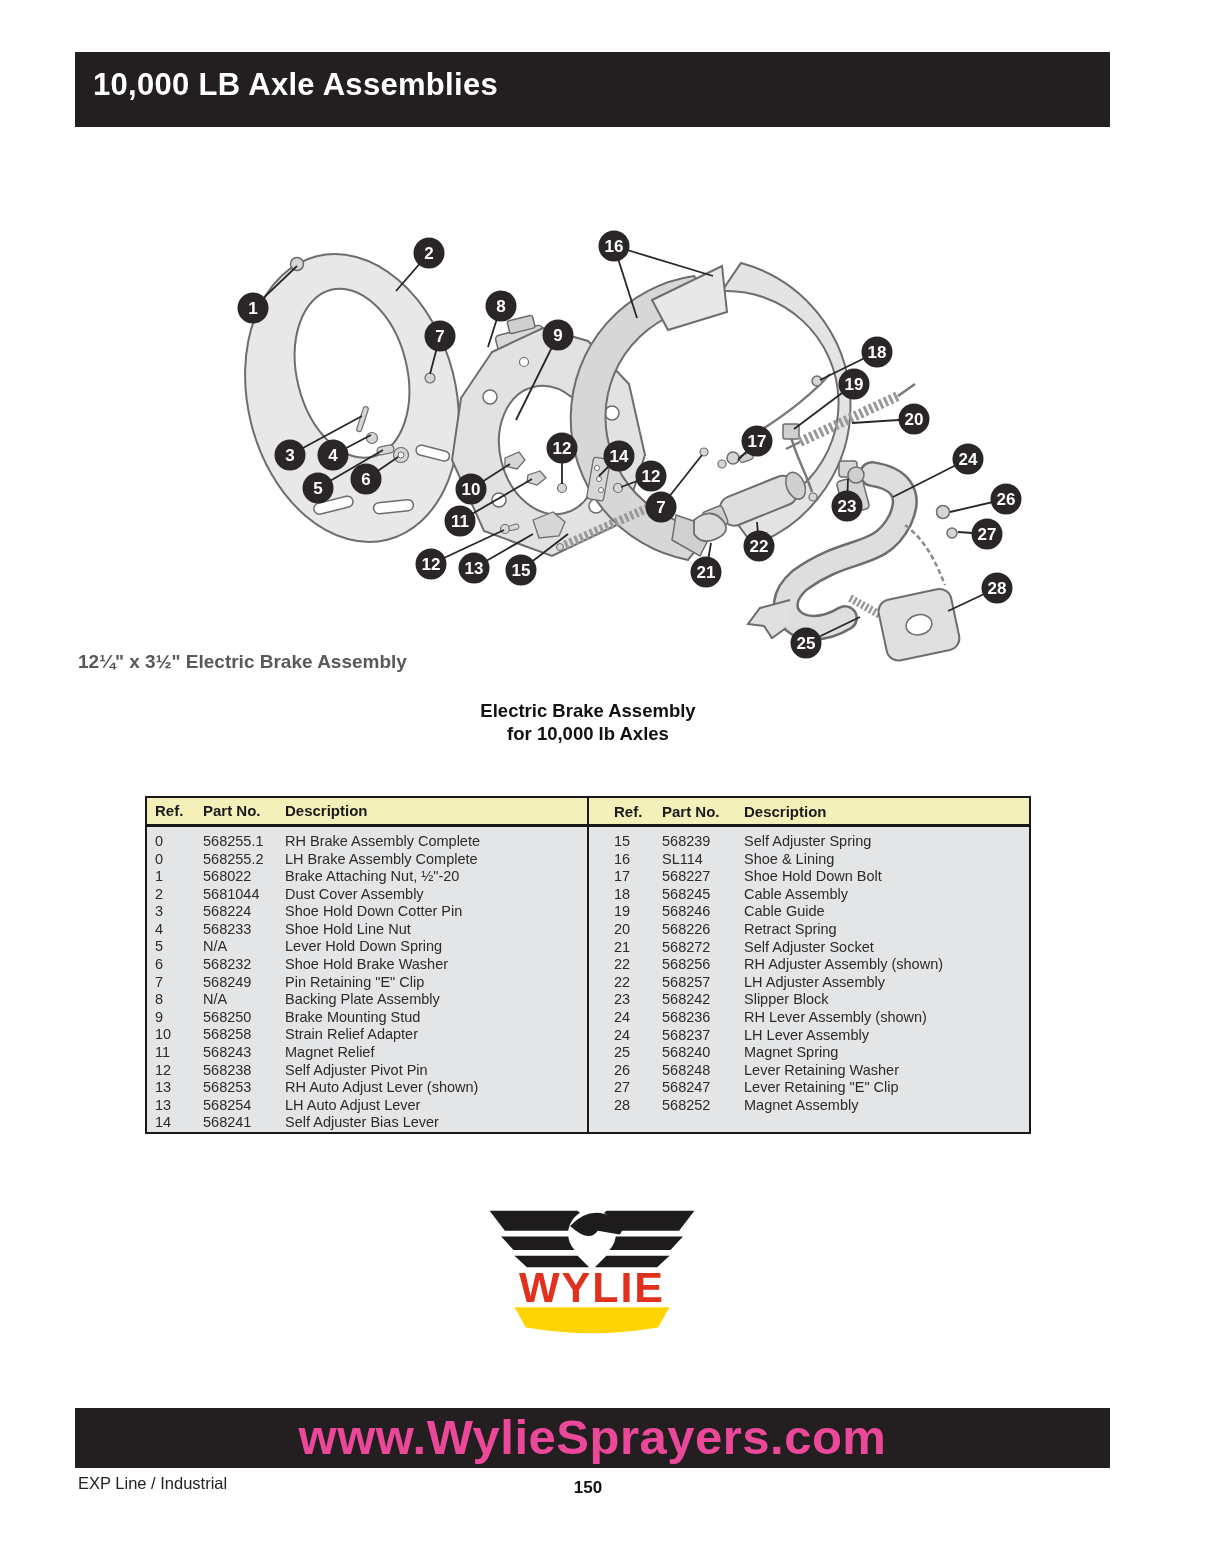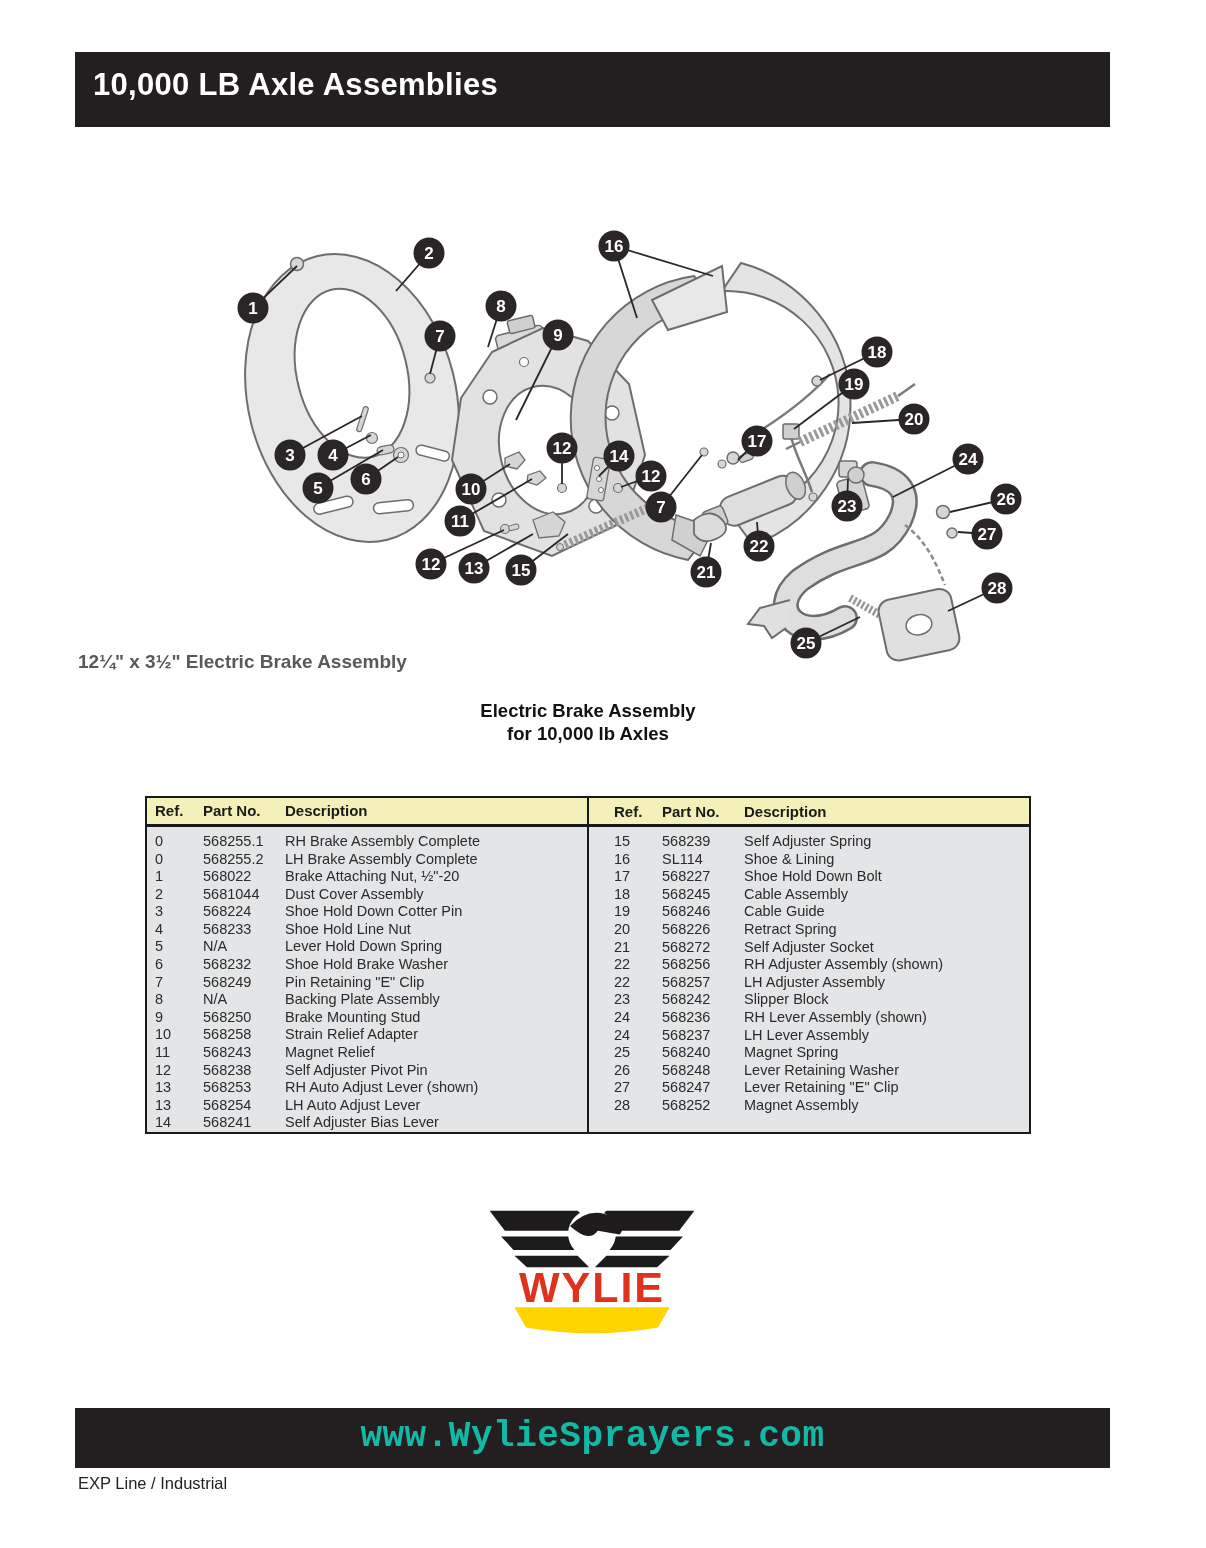--- a/index.html
+++ b/index.html
@@ -18,21 +18,21 @@
   .half.right{border-left:2.5px solid #191919;}
   .half.left{--pad:8px;}
   .half.right{--pad:25px;}
   .thead{background:#f4f0b9;border-bottom:3px solid #191919;height:26px;display:grid;
          grid-template-columns:48px 82px 1fr;align-items:center;font-weight:bold;font-size:15px;
          padding-left:var(--pad);}
   .tbody{padding-top:6px;font-size:14.5px;color:#2b2b2b;}
   .trow{display:grid;grid-template-columns:48px 82px 1fr;line-height:17.6px;padding-left:var(--pad);}
   .logo-wrap{position:absolute;left:478px;top:1203px;width:228px;height:134px;}
   .footer-bar{top:1408px;height:60px;}
-  .footer-url{color:#14b8a6;font-size:36px;font-weight:bold;text-align:center;line-height:58px;letter-spacing:.5px;font-family:Liberation Mono, monospace;}
+  .footer-url{color:#ec4899;font-size:49px;font-weight:bold;text-align:center;line-height:58px;letter-spacing:.5px;}
   .footer-left{position:absolute;left:78px;top:1474px;font-size:16.5px;color:#222;}
   .page-number{position:absolute;left:145px;top:1478px;width:886px;text-align:center;
                font-size:17px;font-weight:bold;color:#111;}
 </style>
 </head>
 <body>
 
 <div class="page">
 
   <div class="bar header-bar">
@@ -512,14 +512,15 @@
       <path d="M 92 24 Q 113 2 137 15 Q 152 24 144 33 L 121 29 Q 112 42 92 24 Z" fill="#1d1b1c"></path>
       <text x="115" y="103" text-anchor="middle" font-family="Liberation Sans, sans-serif" font-size="45" font-weight="bold" letter-spacing="2" fill="#e0301e">WYLIE</text>
       <path d="M 34 109 L 196 109 L 184 130 Q 115 142 46 130 Z" fill="#ffd400"></path>
     </svg>
   </div>
 
   <div class="bar footer-bar">
     <div class="footer-url">www.WylieSprayers.com</div>
   </div>
   <div class="footer-left">EXP Line / Industrial</div>
+  <div class="page-number">150</div>
 
 </div>
 
 </body></html>

